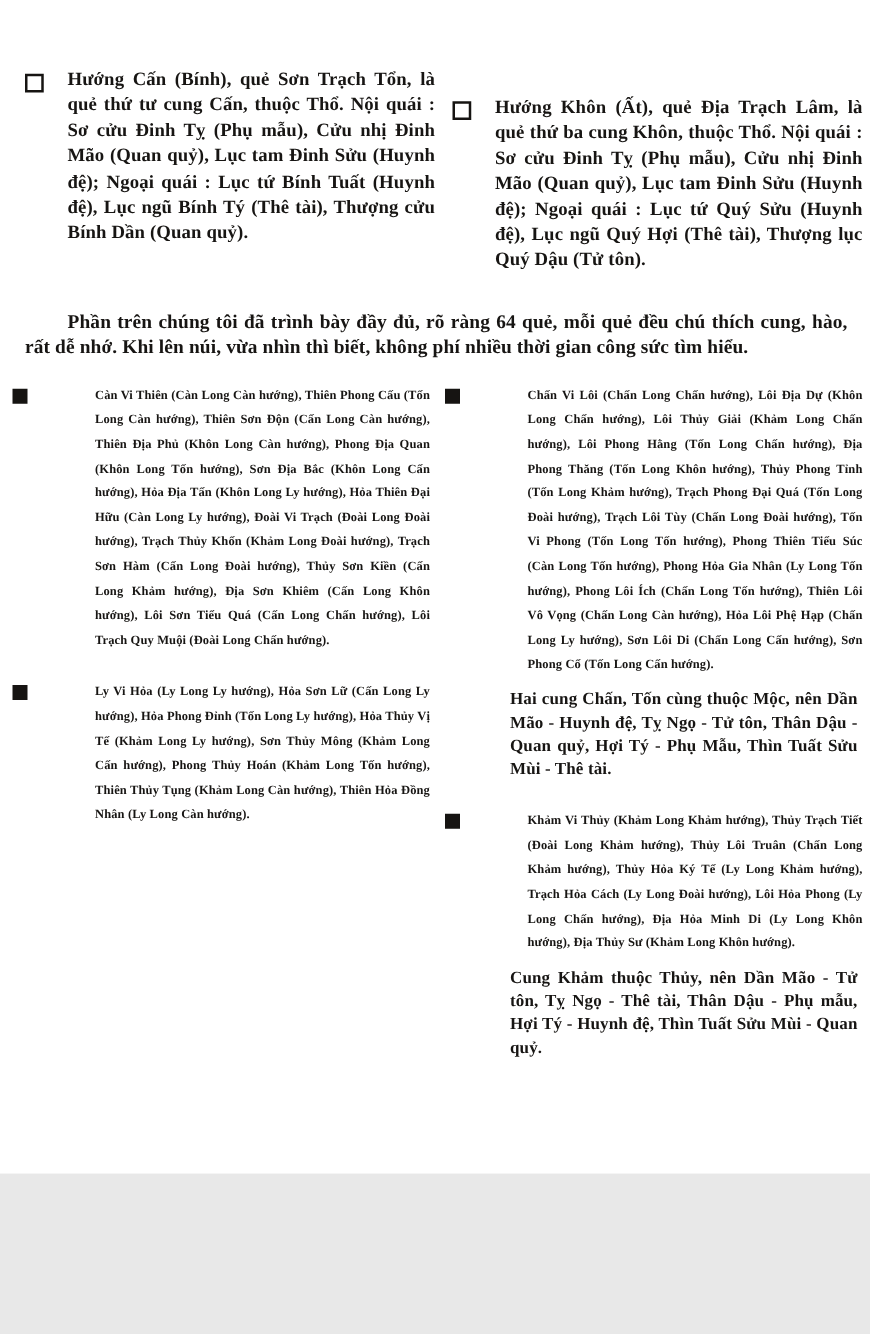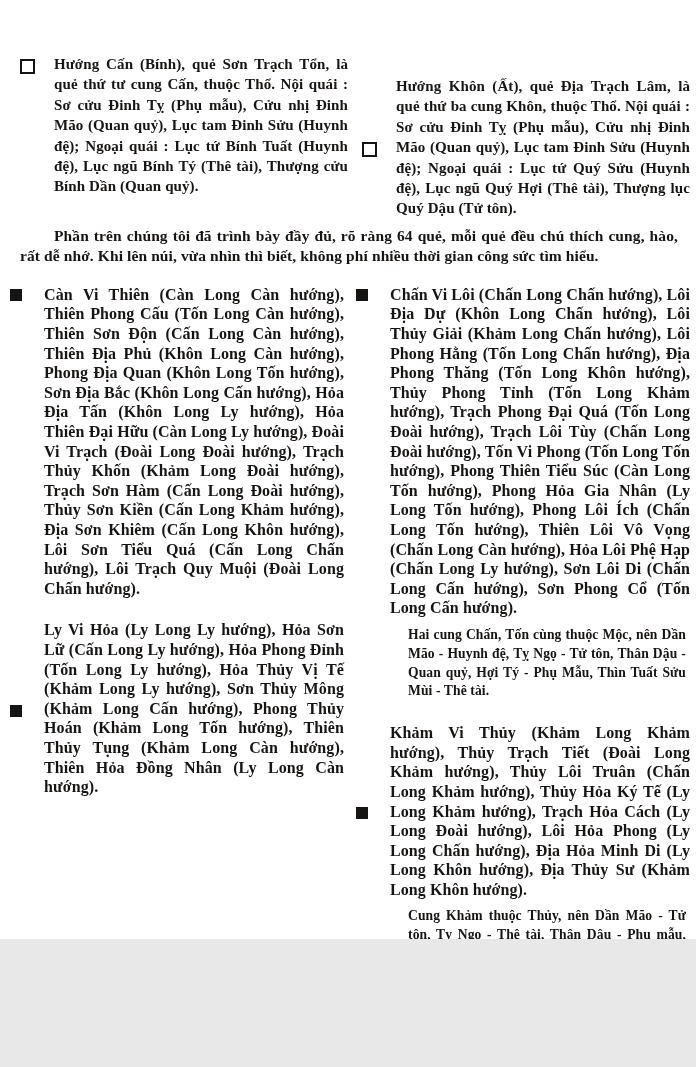--- a/index.html
+++ b/index.html
@@ -32,53 +32,54 @@
   }
   .top-entry-text{
     flex:1;
     font-size:15px;line-height:20.4px;
     font-weight:bold;
     text-align:justify;
     letter-spacing:.1px;
   }
   
   .intro{
-    margin-top:7px;
+    margin-top:29px;
     padding:0 18px 0 20px;
     font-size:15.5px;line-height:20.5px;
     font-weight:bold;
     text-align:justify;
     text-indent:34px;
     letter-spacing:.1px;
   }
   
   .main-section{
     display:grid;
     grid-template-columns:1fr 1fr;
     column-gap:12px;
     padding:0 6px 0 10px;
     margin-top:18px;
     align-items:start;
   }
   .column{display:flex;flex-direction:column;}
   .entry-text{
     flex:1;
-    font-size:16px;line-height:19.6px;
+    font-size:10px;line-height:19.6px;
     font-weight:bold;
     text-align:justify;
     letter-spacing:.1px;
+    margin-left:32px;
   }
   .note{
     margin:8px 4px 0 52px;
     font-size:13.6px;line-height:18.8px;
     font-weight:bold;
     text-align:justify;
     letter-spacing:.1px;
   }
-  .entry + .entry, .note + .entry{margin-top:22px;align-items:center;}
+  .entry + .entry, .note + .entry{margin-top:22px;}
   
   .watermark{
     position:absolute;
     left:521px;top:1006px;
     display:flex;align-items:flex-start;
     pointer-events:none;
   }
   .wm-square{
     width:33px;height:34px;
     background:#d98275;

